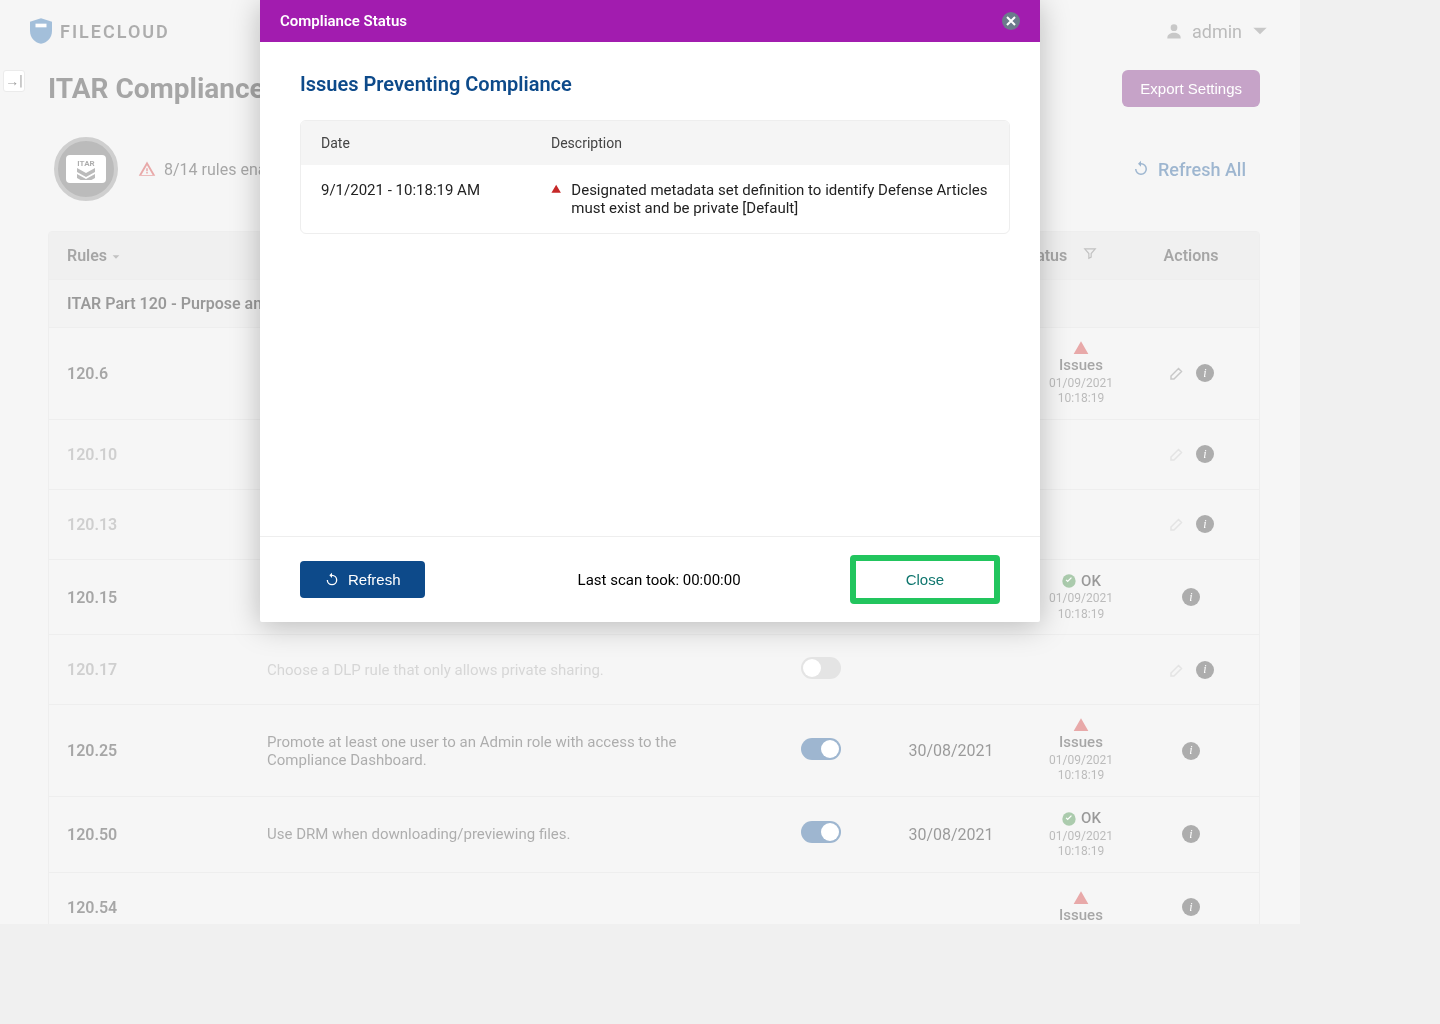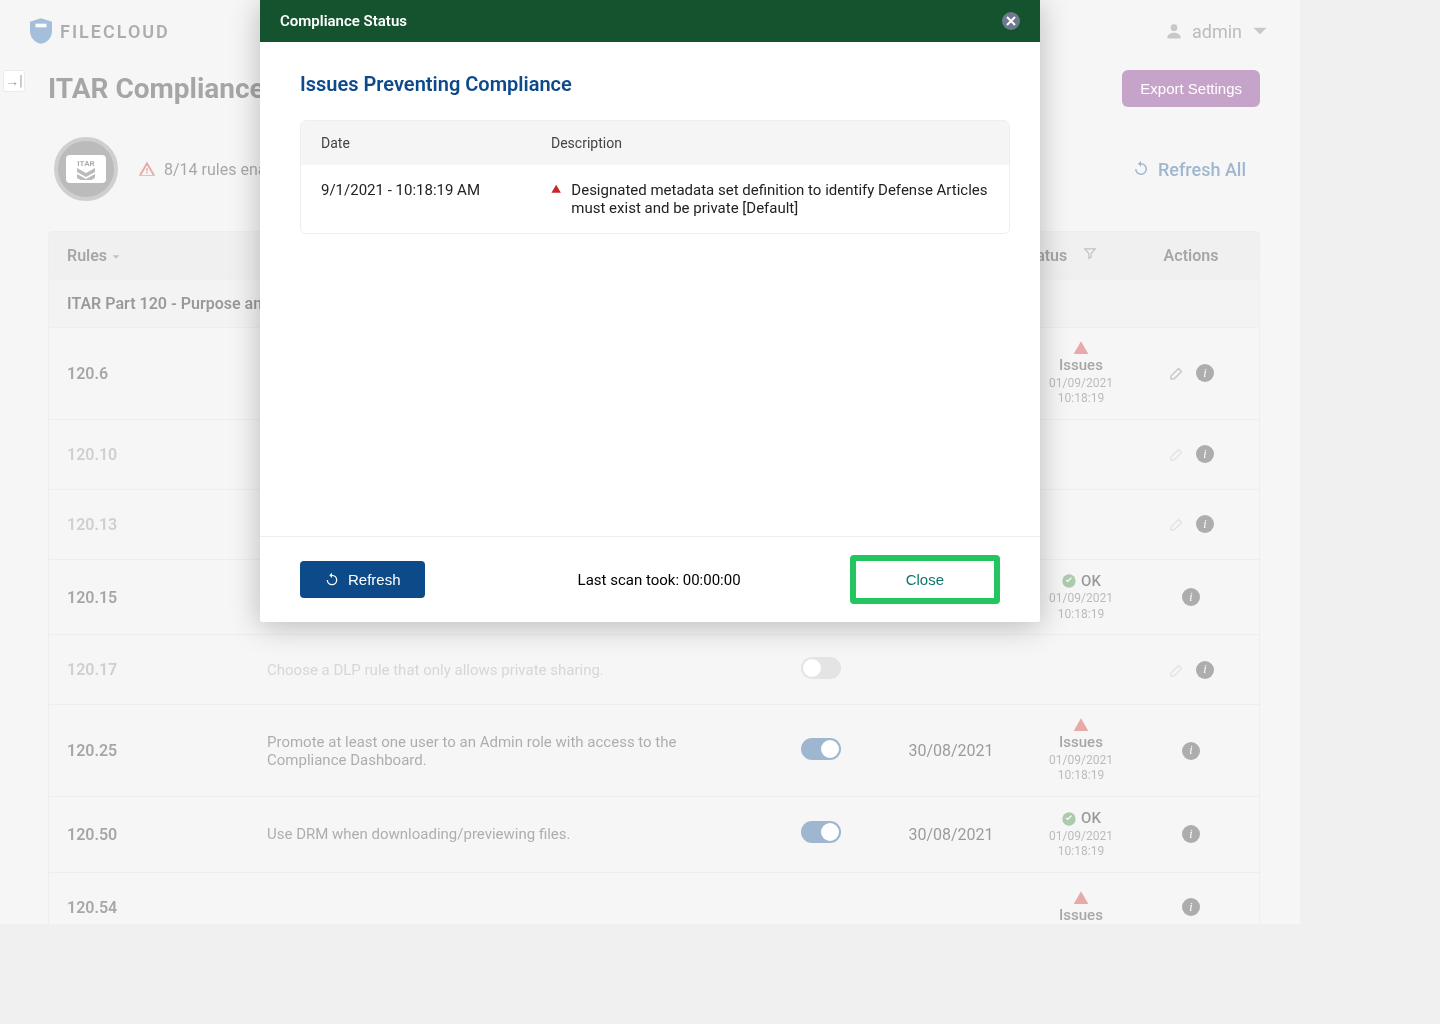--- a/index.html
+++ b/index.html
@@ -47,21 +47,21 @@
 .status-cell .st-label { font-size:15px; font-weight:500; display:flex; align-items:center; gap:4px;}
 .status-cell .st-date { font-size:12px; color:#555;}
 .status-issues .st-label { color:#222; }
 .st-ok-check { color:#2e7d32; }
 .actions-cell { display:flex; align-items:center; justify-content:center; gap:10px; }
 .icon-edit { color:#777; }
 .icon-info { width:18px; height:18px; border-radius:50%; background:#333; color:#fff; display:inline-flex; align-items:center; justify-content:center; font-size:12px; font-style:italic; font-family:Georgia,serif;}
 .trow.disabled .icon-edit { color:#bbb;}
 .overlay { position:absolute; inset:0; background:rgba(255,255,255,0.6); }
 .modal { position:absolute; top:0; left:260px; width:780px; height:622px; background:#fff; box-shadow:0 4px 30px rgba(0,0,0,0.25); border-radius:2px; display:flex; flex-direction:column; }
-.modal-header { background:#14532d; color:#fff; padding:12px 20px; display:flex; align-items:flex-end; justify-content:space-between; font-weight:600; font-size:15px;}
+.modal-header { background:#a21caf; color:#fff; padding:12px 20px; display:flex; align-items:flex-end; justify-content:space-between; font-weight:600; font-size:15px;}
 .modal-close-x { width:18px; height:18px; border-radius:50%; background:#6c7a8c; color:#fff; display:flex; align-items:center; justify-content:center; font-size:11px;}
 .modal-body { flex:1; padding: 30px 30px 10px 40px; overflow:auto; }
 .modal-subtitle { color:#0d4a8a; font-size:20px; font-weight:600; margin-bottom:24px; }
 .issues-table { border:1px solid #eee; border-radius:6px; overflow:hidden; }
 .issues-head { display:flex; background:#f5f5f5; padding:14px 20px; color:#444; font-size:14px;}
 .ih-date { flex:0 0 230px; }
 .ih-desc { flex:1; }
 .issues-row { display:flex; padding:16px 20px; font-size:15px; color:#222; }
 .ir-date { flex:0 0 230px; }
 .ir-desc { flex:1; display:flex; gap:10px; align-items:flex-start; }

